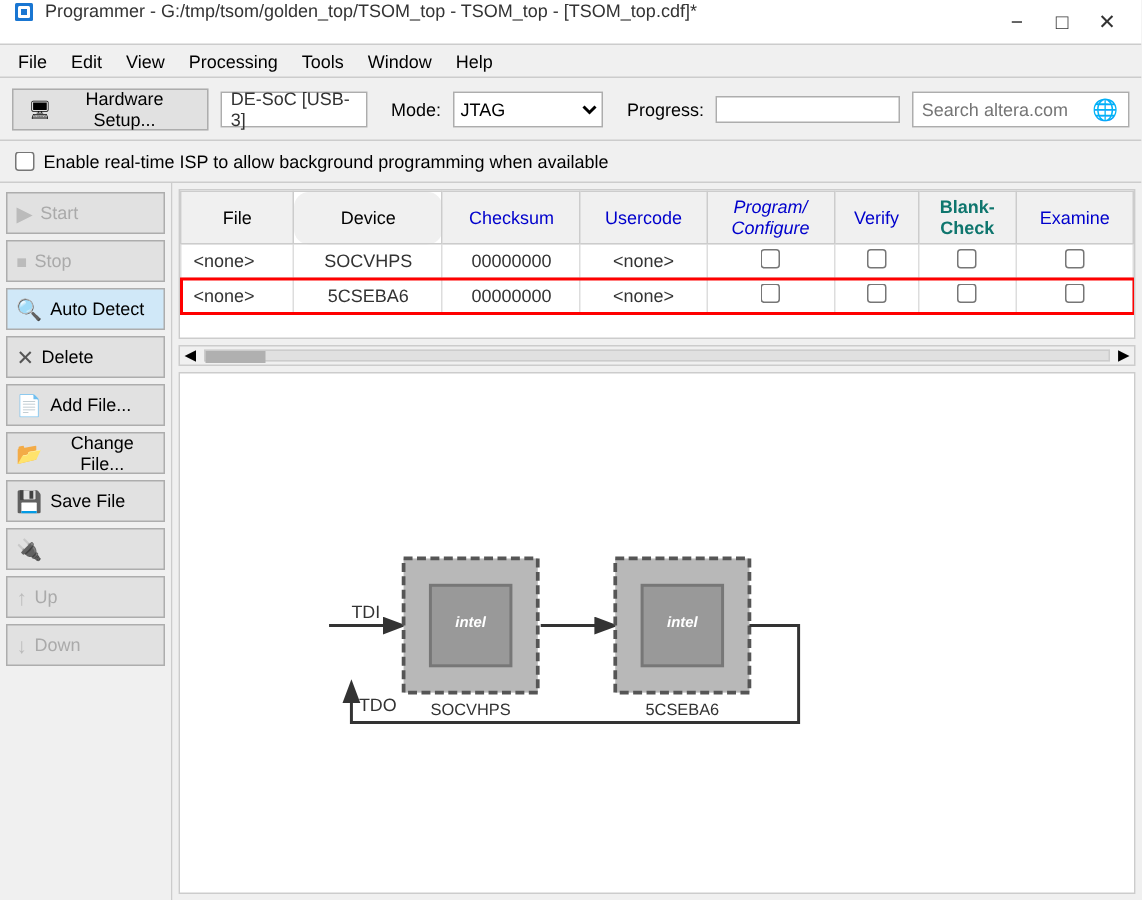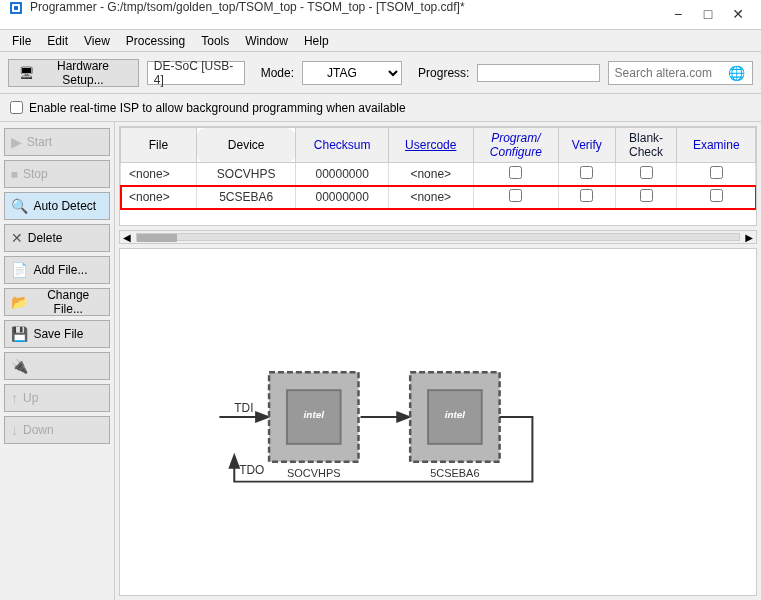--- a/index.html
+++ b/index.html
@@ -57,21 +57,21 @@
       padding: 3px 10px;
       cursor: pointer;
       font-size: 12px;
       display: flex; align-items: center; gap: 4px;
       height: 28px;
     }
     #hardware-setup-btn { font-size: 12px; }
     #hardware-value { font-size: 12px; color: #333; border: 1px solid #adadad; background: #fff; padding: 2px 6px; height: 24px; display: flex; align-items: center; }
     #mode-label { font-size: 12px; margin-left: 8px; }
     #mode-select {
-      height: 24px; font-size: 12px; border: 1px solid #adadad; background: #fff; padding: 0 20px; min-width: 100px;
+      height: 24px; font-size: 12px; border: 1px solid #adadad; background: #fff; padding: 0 0; min-width: 100px;
     }
     #progress-bar { height: 18px; width: 130px; border: 1px solid #adadad; background: #fff; }
     #search-box {
       margin-left: auto;
       height: 24px;
       border: 1px solid #adadad;
       background: #fff;
       padding: 0 6px;
       font-size: 12px;
       width: 150px;
@@ -146,24 +146,24 @@
       border: 1px solid #ccc;
       padding: 3px 6px;
       text-align: center;
       color: #333;
       font-weight: normal;
       white-space: nowrap;
     }
     thead th.file-col { color: #000; }
     thead th.device-col { color: #000; border-radius: 10px; }
     thead th.chk-col { color: #0000cc; }
-    thead th.user-col { color: #0000cc; text-decoration: underline; }
+    thead th.user-col { color: #0000cc; }
     thead th.prog-col { color: #0000cc; font-style: italic; }
     thead th.verify-col { color: #0000cc; }
-    thead th.blank-col { color: #0f172a; }
+    thead th.blank-col { color: #0f766e; font-weight: bold; }
     thead th.examine-col { color: #0000cc; }
 
     tbody td {
       border: 1px solid #ddd;
       padding: 3px 8px;
       text-align: center;
       color: #333;
     }
     tbody td.file-cell { text-align: left; }
 
@@ -224,21 +224,21 @@
   <span class="menu-item">Tools</span>
   <span class="menu-item">Window</span>
   <span class="menu-item">Help</span>
 </div>
 
 <div id="toolbar">
   <button class="toolbar-btn" id="hardware-setup-btn">
     <span>🖥</span>
     <span>Hardware Setup...</span>
   </button>
-  <div id="hardware-value">DE-SoC [USB-4]</div>
+  <div id="hardware-value">DE-SoC [USB-3]</div>
   <span id="mode-label">Mode:</span>
   <select id="mode-select">
     <option>JTAG</option>
   </select>
   <span style="margin-left:8px; font-size:12px;text-align:center;">Progress:</span>
   <div id="progress-bar"></div>
   <div id="search-box">
     <input id="search-input" type="text" placeholder="Search altera.com" style="border: none; outline: none; font-size: 12px; flex: 1 1 0%; width: 110px;">
     <span class="globe-icon">🌐</span>
   </div>

